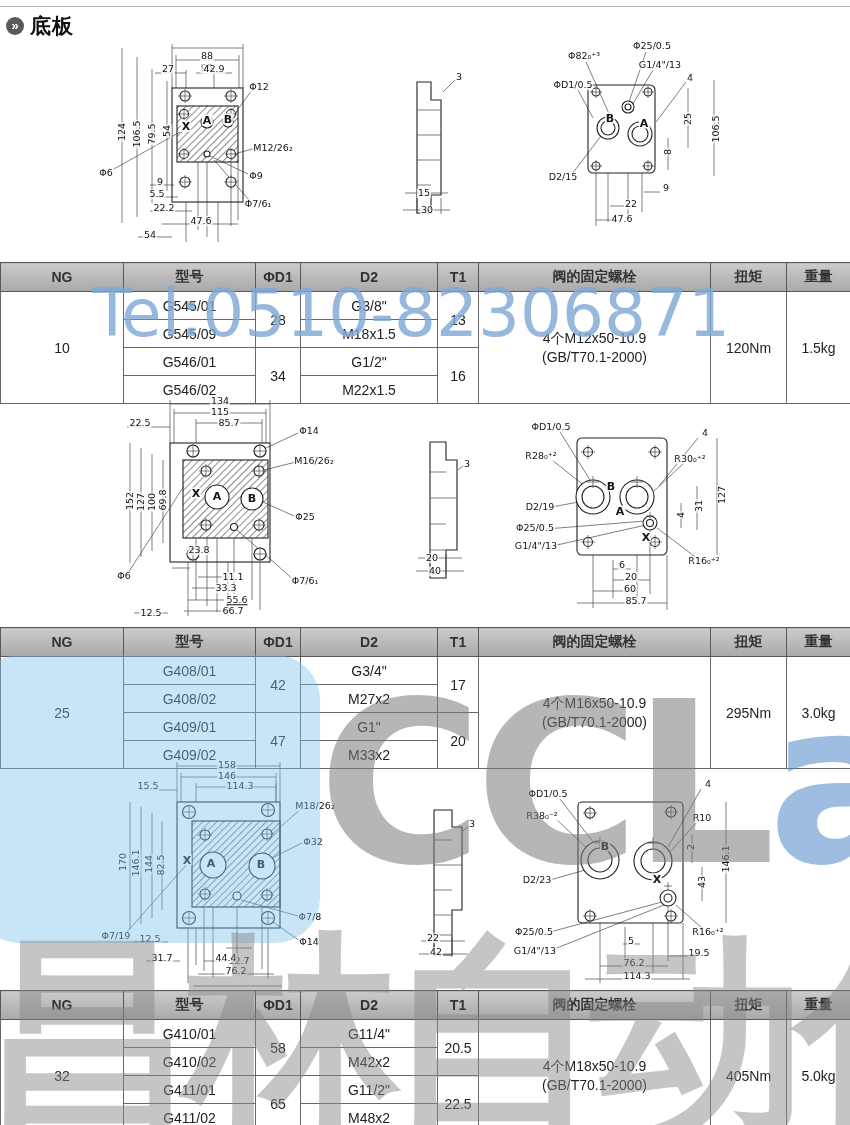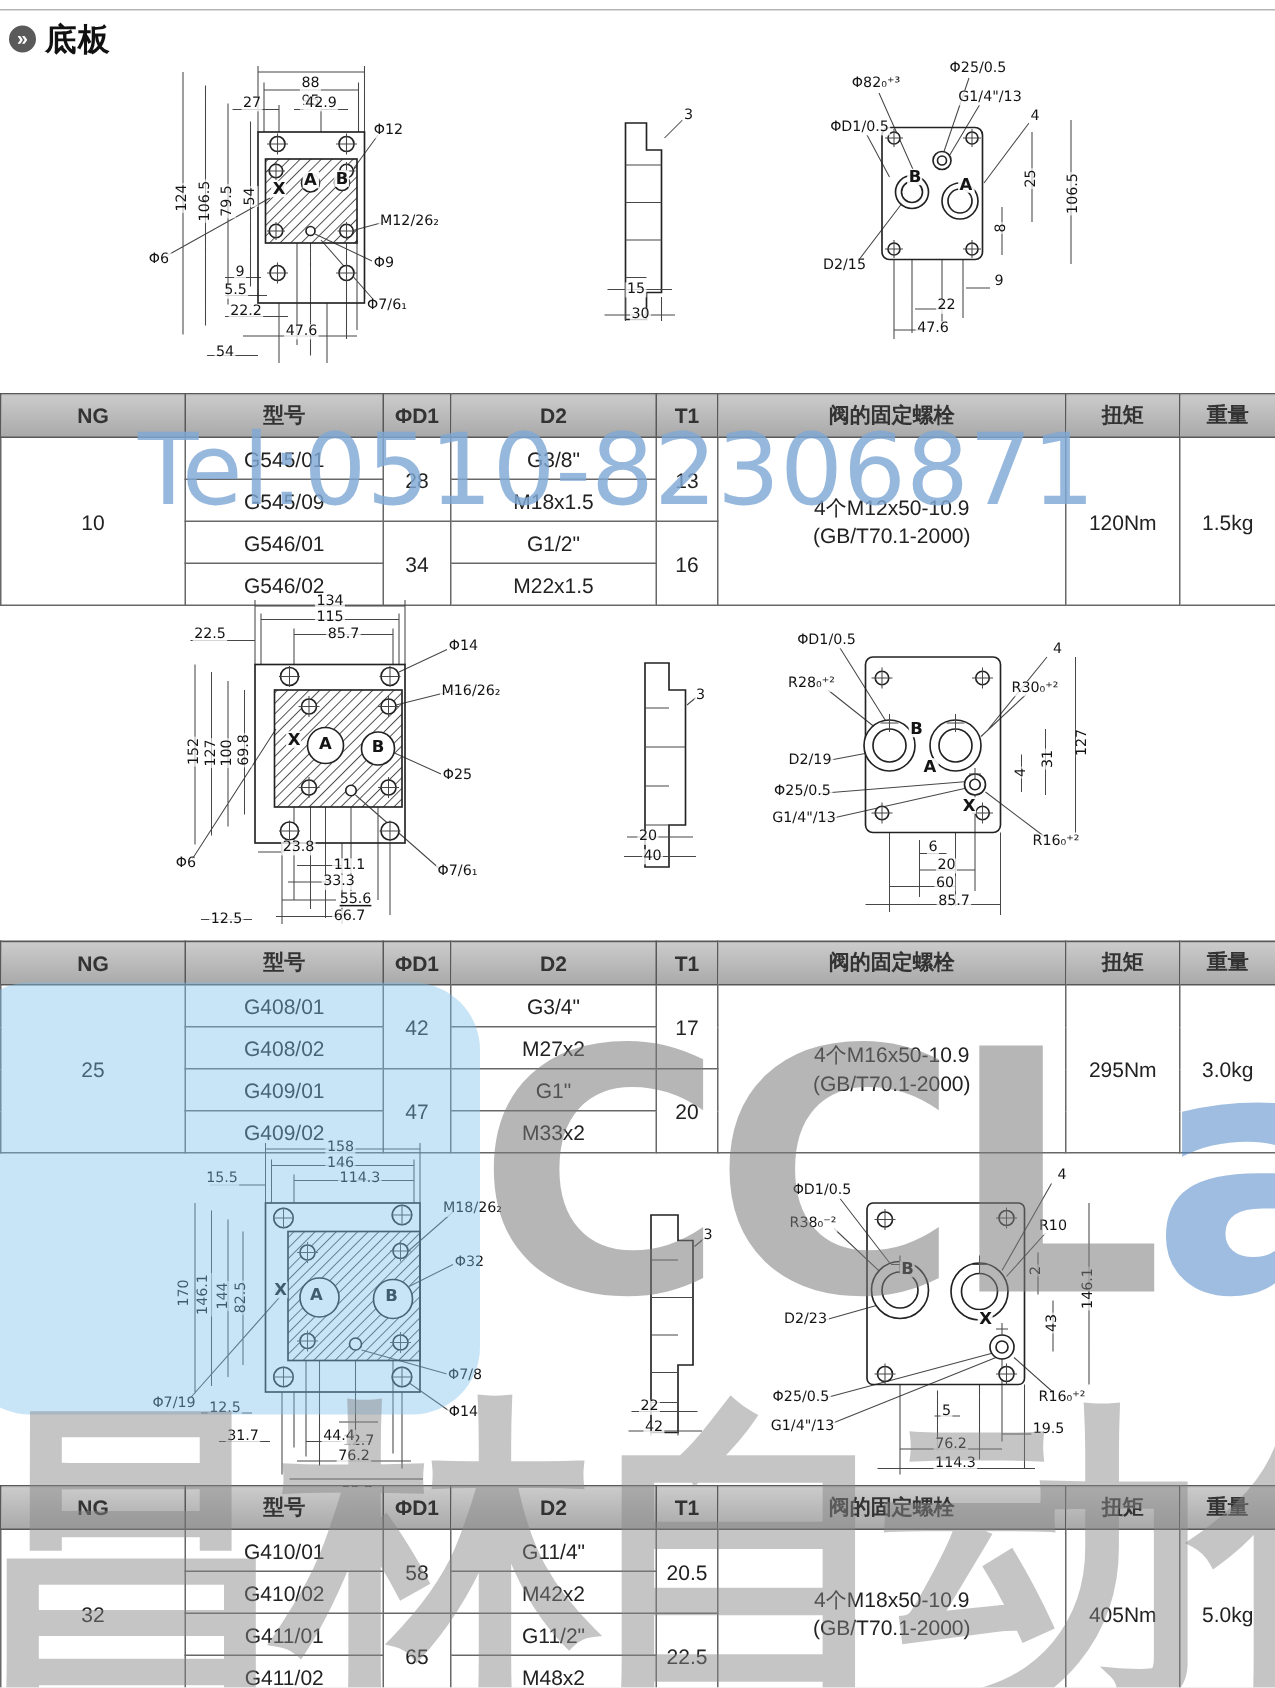--- a/index.html
+++ b/index.html
@@ -269,21 +269,21 @@
       <span class="dim rot" style="left: 130px; top: 111px;">152</span>
       <span class="dim rot" style="left: 141px; top: 112px;">127</span>
       <span class="dim rot" style="left: 152px; top: 112px;">100</span>
       <span class="dim rot" style="left: 163px; top: 110px;">69.8</span>
       <span class="dim port" style="left: 196px; top: 103px;">X</span>
       <span class="dim port" style="left: 217px; top: 106px;">A</span>
       <span class="dim port" style="left: 252px; top: 108px;">B</span>
       <span class="dim" style="left: 305px; top: 127px;">Φ25</span>
       <span class="dim" style="left: 124px; top: 186px;">Φ6</span>
       <span class="dim" style="left: 305px; top: 191px;">Φ7/6₁</span>
-      <span class="dim" style="left: 199px; top: 175px;">23.8</span>
+      <span class="dim" style="left: 199px; top: 160px;">23.8</span>
       <span class="dim" style="left: 233px; top: 187px;">11.1</span>
       <span class="dim" style="left: 226px; top: 198px;">33.3</span>
       <span class="dim" style="left: 237px; top: 210px; text-decoration: underline;">55.6</span>
       <span class="dim" style="left: 233px; top: 221px;">66.7</span>
       <span class="dim" style="left: 151px; top: 223px;">12.5</span>
       <span class="dim" style="left: 467px; top: 74px;">3</span>
       <span class="dim" style="left: 432px; top: 168px;">20</span>
       <span class="dim" style="left: 435px; top: 181px;">40</span>
       <span class="dim" style="left: 551px; top: 37px;">ΦD1/0.5</span>
       <span class="dim" style="left: 541px; top: 66px;">R28₀⁺²</span>

